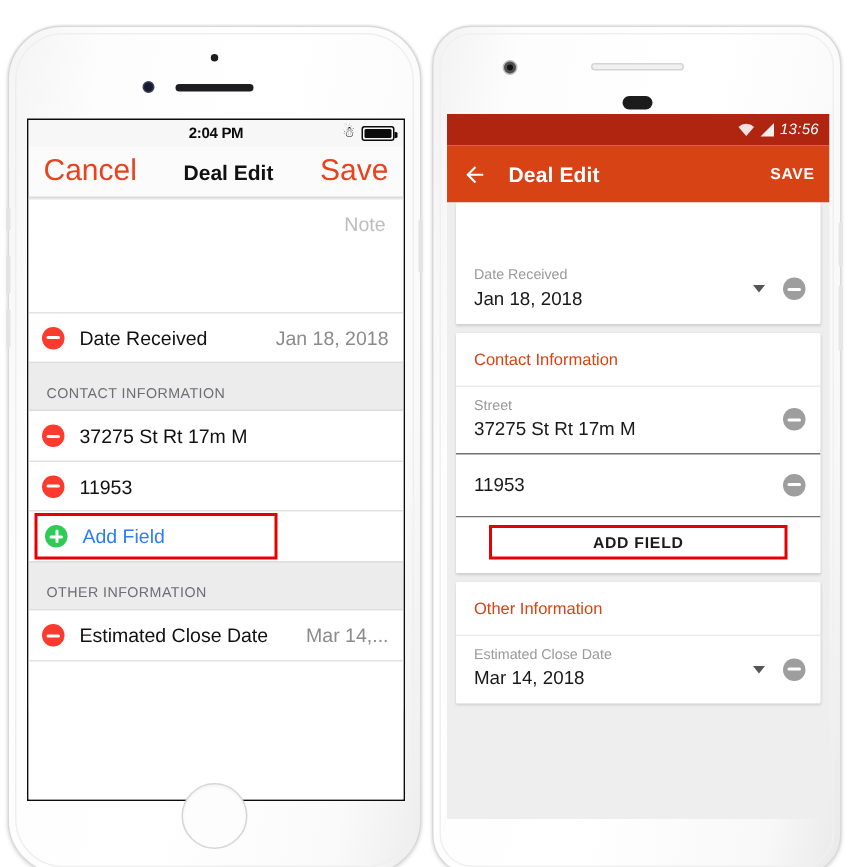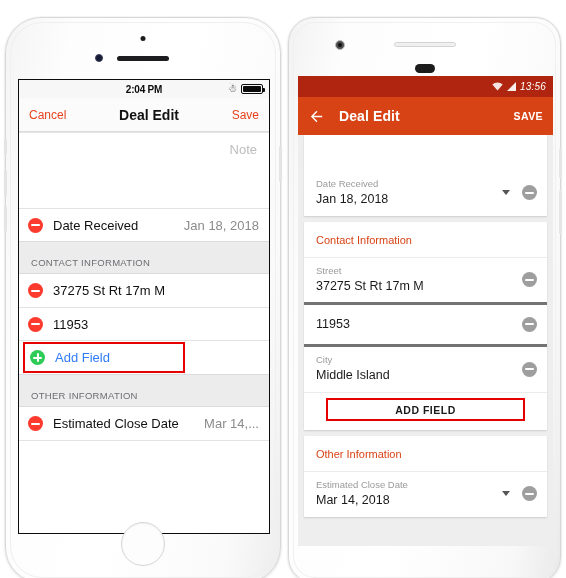--- a/index.html
+++ b/index.html
@@ -180,21 +180,21 @@
   #ios-navbar {
     height: 34px;
     background: #fbfbfb;
     border-bottom: 1px solid #dcdcdc;
     display: flex;
     align-items: center;
     justify-content: space-between;
     padding: 0 10px;
   }
   #ios-cancel, #ios-save {
-    font-size: 12px;
+    font-size: 20px;
     color: #e8431f;
   }
   #ios-title {
     font-size: 14px;
     font-weight: bold;
     color: #111;
   }
 
   #ios-content {
     height: calc(100% - 52px);
@@ -372,21 +372,21 @@
     font-size: 11px;
     color: #d84315;
     padding: 12px 12px 11px 12px;
     border-bottom: 1px solid #ececec;
   }
 
   .and-field {
     display: flex;
     align-items: center;
     padding: 7px 10px 8px 12px;
-    border-bottom: 3px solid #737373;
+    border-bottom: 1px solid #737373;
     min-height: 42px;
   }
   .and-field.last { border-bottom: 1px solid #ececec; }
   .and-field.no-border { border-bottom: none; }
 
   .and-field-texts { flex: 1 1 auto; min-width: 0; }
   .and-field-label {
     font-size: 9.5px;
     color: #9a9a9a;
     line-height: 1.35;
@@ -573,27 +573,20 @@
             <span class="and-minus"></span>
           </div>
 
           <div class="and-field">
             <div class="and-field-texts">
               <div class="and-field-value">11953</div>
             </div>
             <span class="and-minus"></span>
           </div>
 
-          <div class="and-field last">
-            <div class="and-field-texts">
-              <div class="and-field-label">City</div>
-              <div class="and-field-value">Middle Island</div>
-            </div>
-            <span class="and-minus"></span>
-          </div>
 
           <div id="and-addfield-wrap">
             <div id="and-addfield-btn">ADD FIELD</div>
           </div>
         </div>
 
         <div class="and-card">
           <div class="and-card-title">Other Information</div>
           <div class="and-field no-border">
             <div class="and-field-texts">

